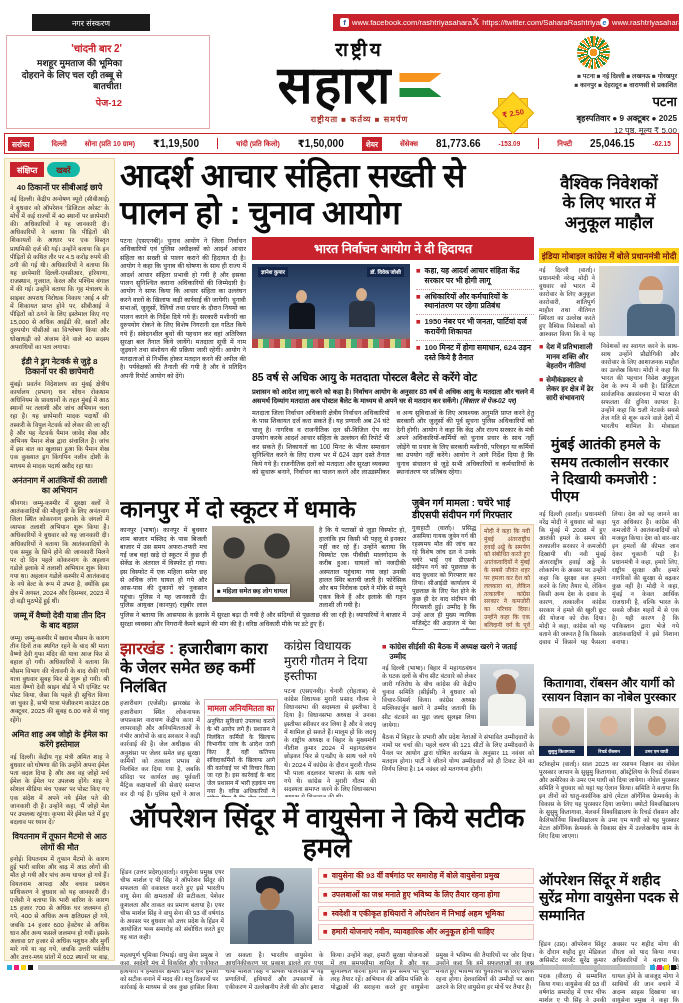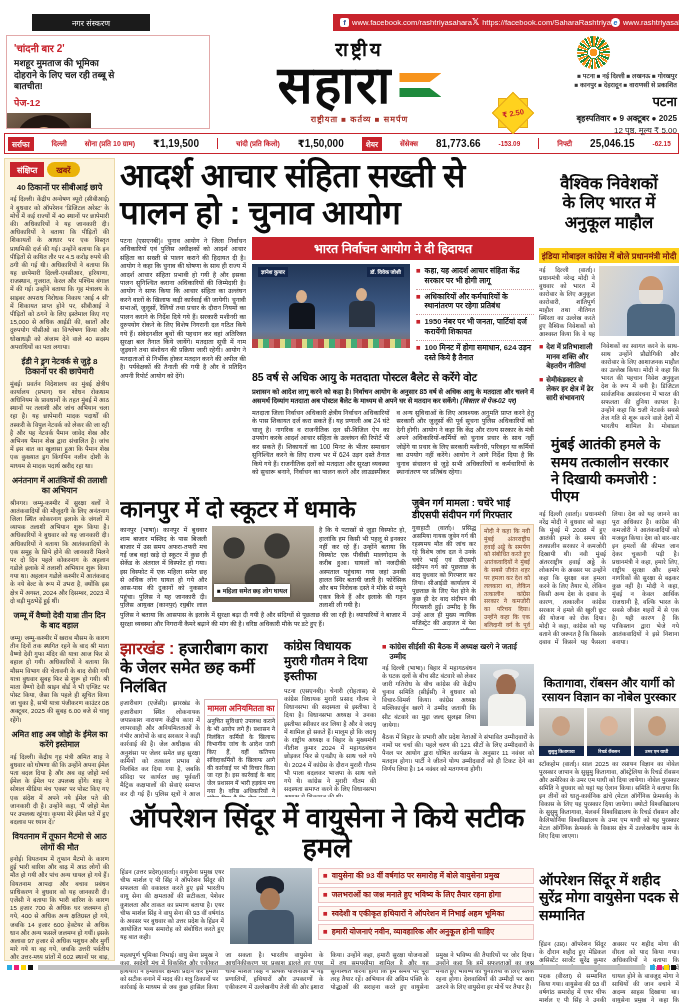--- a/index.html
+++ b/index.html
@@ -9,21 +9,21 @@
   .topbar{display:flex;align-items:center;margin:13px 4px 0 4px;height:18px;}
   .edition-box{background:#1b1b1b;color:#fff;font-size:8px;padding:3px 0;width:118px;text-align:center;margin-left:28px;}
   .socialbar{margin-left:auto;background:#c8232c;color:#fff;display:flex;align-items:center;font-size:7.6px;height:17px;padding:0 7px;width:332px;justify-content:space-between;}
   .soc{display:flex;align-items:center;gap:3px;white-space:nowrap;}
   .fb-ic{width:9px;height:9px;background:#fff;color:#3b5998;border-radius:2px;font-weight:bold;font-size:8px;line-height:9px;text-align:center;}
   .x-ic{font-weight:bold;font-size:9px;}
   .gl-ic{width:9px;height:9px;border-radius:50%;background:#fff;color:#1a6fc4;font-size:7px;line-height:9px;text-align:center;font-style:italic;font-weight:bold;}
   
   .masthead{display:flex;margin:4px 6px 0 6px;height:94px;position:relative;}
   .promo{width:202px;flex:none;border:1px solid #e2a9a9;position:relative;overflow:hidden;}
-  .promo-text{padding:5px 4px 4px 7px;width:108px;text-align:left;}
+  .promo-text{padding:5px 4px 20px 7px;width:108px;text-align:right;}
   .promo-title{color:#c8232c;font-weight:bold;font-size:10px;}
   .promo-body{font-size:9px;font-weight:bold;line-height:1.3;margin-top:3px;color:#222;}
   .promo-page{color:#c8232c;font-weight:bold;font-size:9.5px;margin-top:3px;}
   .promo-photo{position:absolute;right:0;top:0;width:84px;height:100%;
     background:linear-gradient(150deg,#7a6450 0%,#3a2a1e 45%,#17100b 100%);}
   .promo-photo .face{position:absolute;left:24px;top:14px;width:26px;height:32px;border-radius:50%;
     background:radial-gradient(ellipse at 45% 40%,#d8a87e 0 55%,#b9835c 90%);}
   .promo-photo .hair{position:absolute;left:10px;top:2px;width:56px;height:46px;border-radius:50% 50% 40% 40%;
     background:radial-gradient(ellipse at 50% 30%,#241812 0 62%,transparent 63%);}
   .logoblock{flex:1;text-align:center;padding-top:1px;}
@@ -54,21 +54,21 @@
   .chip{background:#c8232c;color:#fff;font-weight:bold;font-size:7.4px;padding:2px 4px;flex:none;}
   .tlabel{color:#c8232c;font-weight:bold;}
   .tval{font-weight:bold;color:#111;font-size:10px;}
   .tchg{color:#c8232c;font-size:6.4px;font-weight:bold;}
   .tsep{width:1px;height:11px;background:#c8232c;flex:none;}
   
   .content{display:flex;gap:5px;padding:4px 4px 0 4px;}
   .briefs{width:99px;flex:none;background:#fcf3dc;border:1px solid #ecd9a8;padding:3px 5px;height:795px;overflow:hidden;}
   .briefs-header{display:flex;gap:3px;}
   .chip-red{background:#c8232c;color:#fff;padding:2px 7px;font-size:8px;font-weight:bold;}
-  .chip-yellow{background:#eab308;color:#8a1510;padding:2px 9px;font-size:8px;font-weight:bold;border-radius:9px;}
+  .chip-yellow{background:#14b8a6;color:#8a1510;padding:2px 9px;font-size:8px;font-weight:bold;border-radius:9px;}
   .brief-title{font-weight:bold;font-size:8px;text-align:center;margin:6px 0 2px 0;line-height:1.3;color:#1a1a1a;}
   .brief-body{text-align:justify;line-height:1.32;color:#262626;font-size:6.2px;overflow:hidden;}
   
   .main{width:414px;flex:none;}
   .h1{font-size:33px;line-height:1.12;font-weight:900;color:#0c0c0c;margin:0 0 5px 0;letter-spacing:-0.5px;}
   .lead-row{display:flex;gap:6px;height:253px;overflow:hidden;}
   .lead-col{width:126px;flex:none;font-size:6.35px;text-align:justify;line-height:1.33;color:#222;overflow:hidden;}
   .lead-right{flex:1;min-width:0;}
   .strap{background:#c8232c;color:#fff;font-weight:bold;font-size:12.5px;text-align:center;padding:3px 0;margin-bottom:4px;}
   .photo-row{display:flex;gap:6px;}
@@ -104,21 +104,21 @@
   .row-mid{display:flex;gap:6px;margin-top:6px;height:158px;overflow:hidden;}
   .jhark{width:158px;flex:none;}
   .h2-j{font-size:16px;font-weight:900;line-height:1.2;margin:0;color:#0d0d0d;}
   .kicker{color:#a8201d;}
   .jh-row{display:flex;gap:4px;margin-top:3px;}
   .jh-col{flex:1;font-size:6.2px;text-align:justify;line-height:1.32;color:#222;height:112px;overflow:hidden;}
   .inset{width:68px;flex:none;border:1px solid #d9b8b8;padding:2px;height:106px;overflow:hidden;}
   .inset-title{color:#c8232c;font-weight:bold;font-size:8px;text-align:center;border-bottom:1px solid #e3c5c5;padding-bottom:2px;margin-bottom:2px;}
   .inset-body{font-size:5.9px;text-align:justify;line-height:1.3;color:#222;}
   .congress{width:92px;flex:none;}
-  .h3-c{font-size:12px;font-weight:700;line-height:1.25;margin:0 0 3px 0;color:#0d0d0d;}
+  .h3-c{font-size:12px;font-weight:400;line-height:1.25;margin:0 0 3px 0;color:#0d0d0d;}
   .cg-body{font-size:6.2px;text-align:justify;line-height:1.32;color:#222;height:118px;overflow:hidden;}
   .bihar{flex:1;min-width:0;}
   .h3-b{font-size:13.6px;font-weight:900;line-height:1.2;margin:0;color:#0d0d0d;}
   .bihar-bullet{font-size:7.4px;font-weight:bold;margin:3px 0;display:flex;gap:3px;color:#1a1a1a;line-height:1.3;}
   .bihar-row{display:flex;gap:4px;}
   .bihar-col{flex:1;font-size:6.2px;text-align:justify;line-height:1.3;color:#222;height:66px;overflow:hidden;}
   .photo-kh{width:54px;height:62px;flex:none;background:linear-gradient(#cfd6db,#aeb6bd 70%,#8d959c);}
   .photo-kh .face{position:absolute;left:16px;top:10px;width:20px;height:23px;border-radius:50%;background:#9c6b4f;}
   .photo-kh .hair{position:absolute;left:13px;top:5px;width:26px;height:11px;border-radius:50%;background:#e8e8e8;}
   .photo-kh .kurta{position:absolute;left:8px;top:30px;width:38px;height:32px;border-radius:8px 8px 0 0;background:#f2f2ee;}
@@ -172,21 +172,21 @@
 
   <div class="topbar">
     <div class="edition-box">नगर संस्करण</div>
     <div class="socialbar">
       <span class="soc">
         <span class="fb-ic">f</span>
         <span>www.facebook.com/rashtriyasahara</span>
       </span>
       <span class="soc">
         <span class="x-ic">𝕏</span>
-        <span>https://facebook.com/SaharaRashtriya</span>
+        <span>https://twitter.com/SaharaRashtriya</span>
       </span>
       <span class="soc">
         <span class="gl-ic">e</span>
         <span>www.rashtriyasahara.com</span>
       </span>
     </div>
   </div>
 
   <div class="masthead">
     <div class="promo">
@@ -401,21 +401,21 @@
               <span class="face"></span>
               <span class="coat"></span>
           </div>
           <div class="sin-bullets">
             <div class="sin-bullet">
                 <span class="sq">■</span>
                 <span>वायुसेना की 93 वीं वर्षगांठ पर समारोह में बोले वायुसेना प्रमुख</span>
               </div>
             <div class="sin-bullet">
                 <span class="sq">■</span>
-                <span>जलभराओं का जश्न मनाते हुए भविष्य के लिए तैयार रहना होगा</span>
+                <span>उपलबाओं का जश्न मनाते हुए भविष्य के लिए तैयार रहना होगा</span>
               </div>
             <div class="sin-bullet">
                 <span class="sq">■</span>
                 <span>स्वदेशी व एकीकृत हथियारों ने ऑपरेशन में निभाई अहम भूमिका</span>
               </div>
             <div class="sin-bullet">
                 <span class="sq">■</span>
                 <span>हमारी योजनाएं नवीन, व्यावहारिक और अनुकूल होनी चाहिए</span>
               </div>
           </div>

